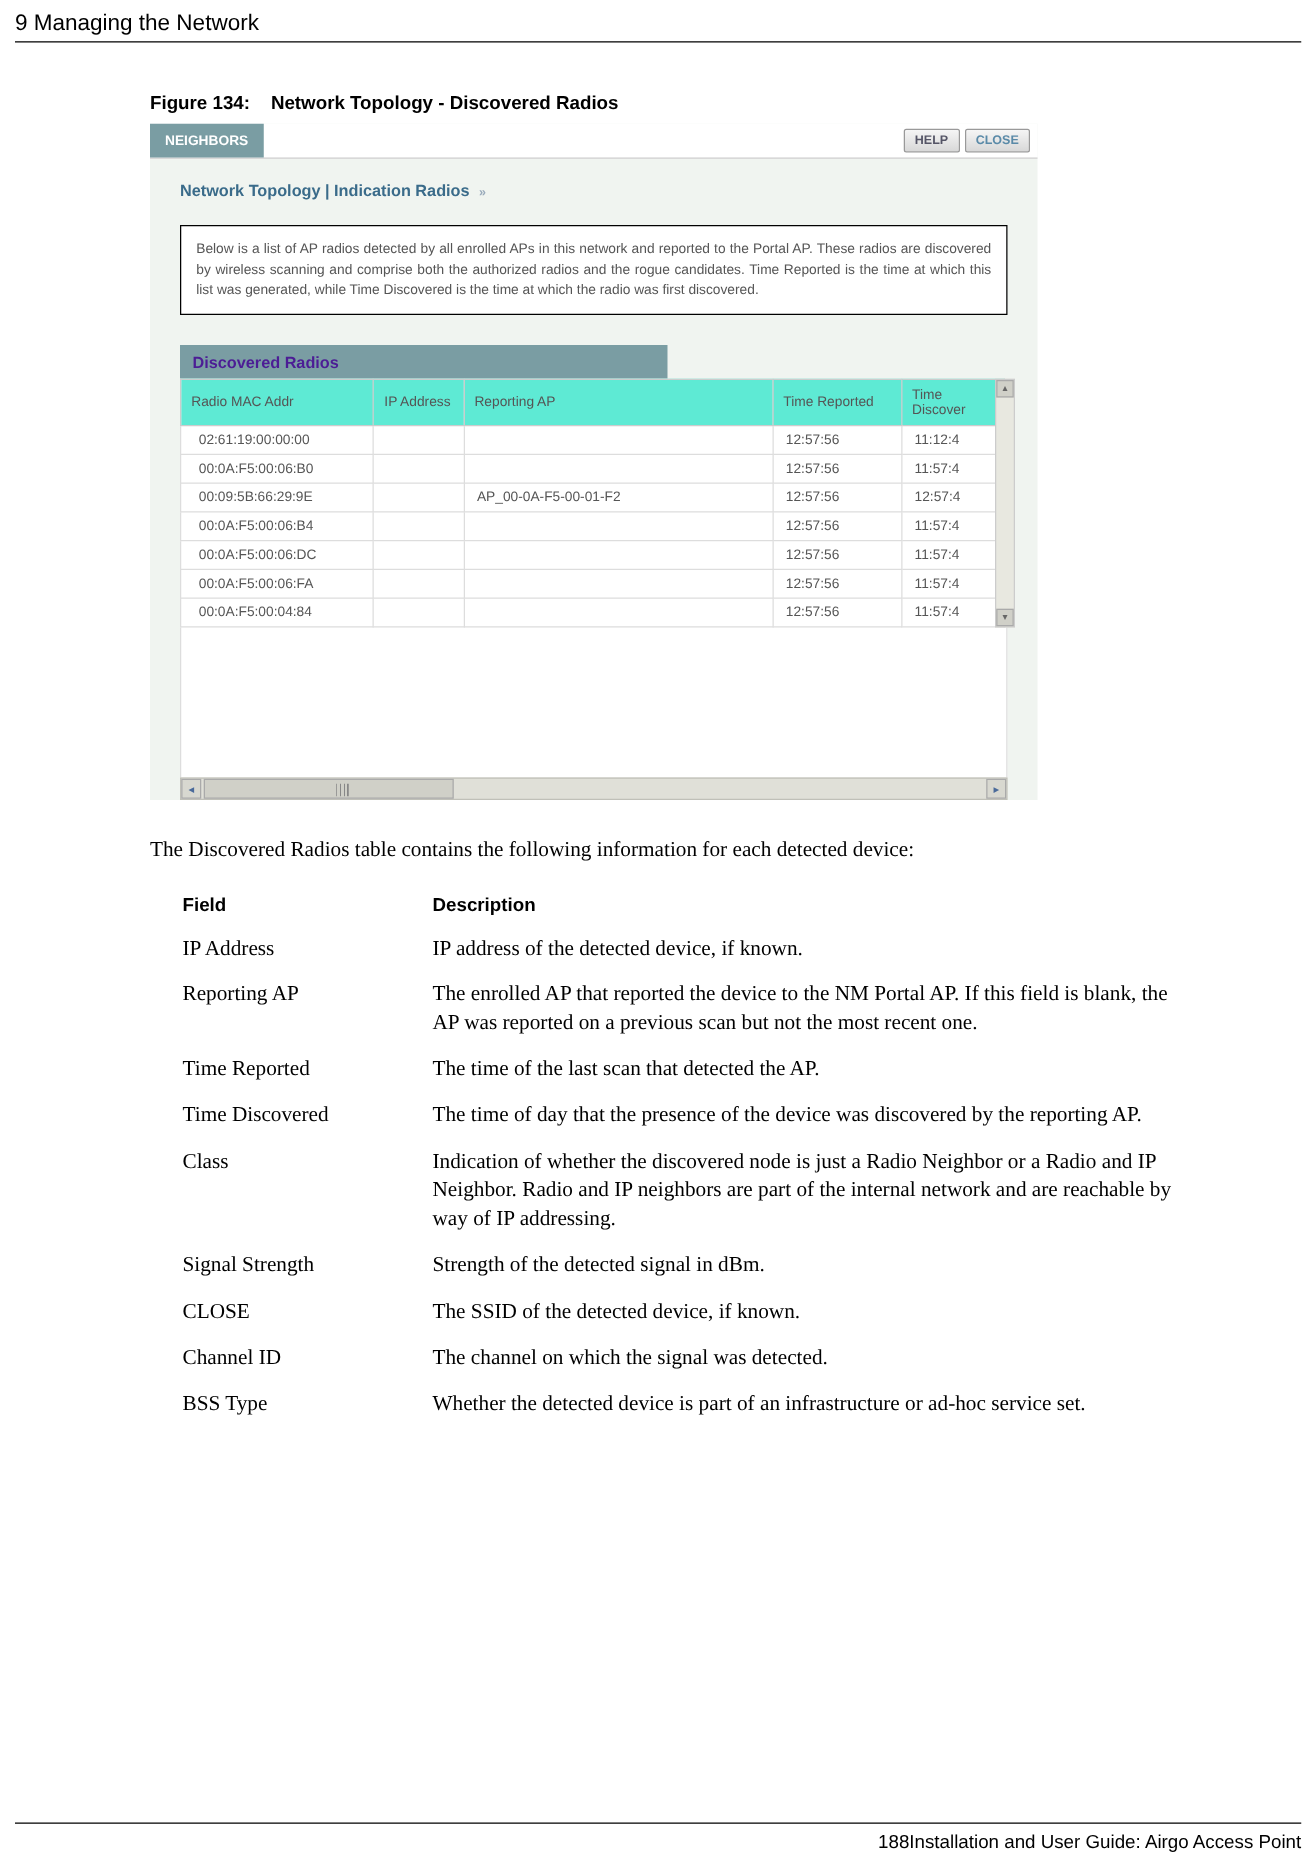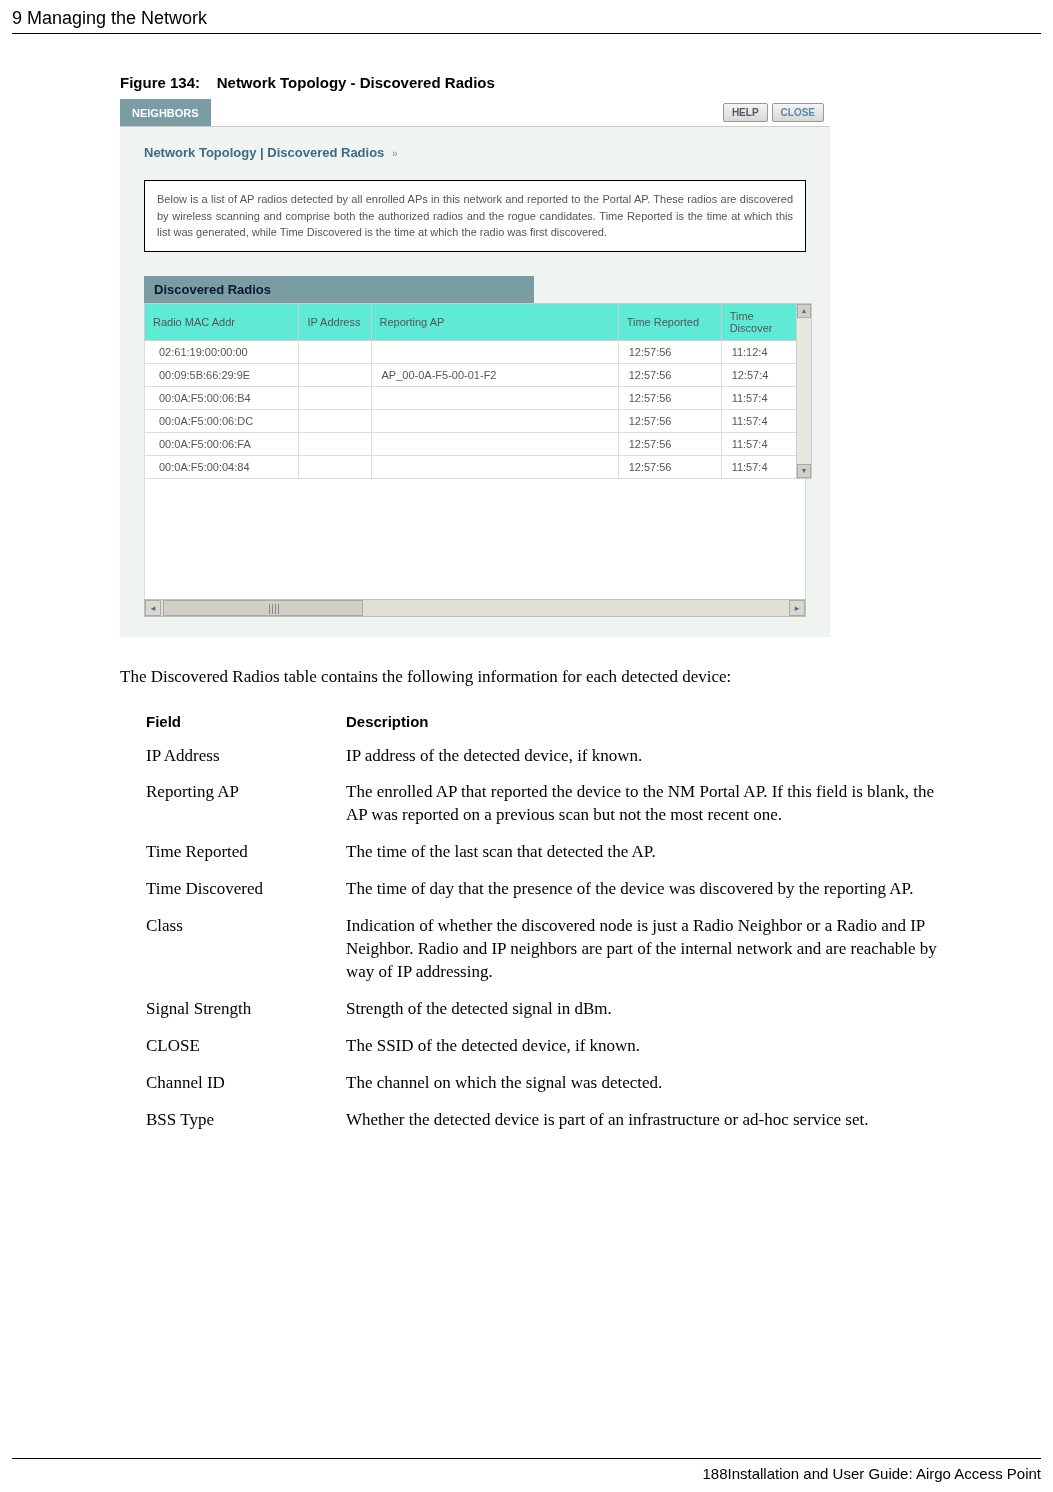--- a/index.html
+++ b/index.html
@@ -34,21 +34,20 @@
       font-weight: bold;
       font-size: 15px;
       margin-left: 120px;
       margin-bottom: 8px;
     }
     .screenshot-container {
       width: 710px;
       margin-left: 120px;
       margin-bottom: 30px;
       background: #f0f4f0;
-      padding-bottom: 20px;
     }
     .app-topbar {
       display: flex;
       align-items: center;
       height: 28px;
       background: #fff;
       border-bottom: 1px solid #ccc;
     }
     .tab-active {
       background: #7a9da3;
@@ -99,21 +98,21 @@
     .info-text {
       font-family: Verdana, sans-serif;
       font-size: 11px;
       color: #555;
       line-height: 1.5;
       text-align: justify;
     }
     .section-header {
       margin: 24px 24px 0;
       background: #7a9da3;
-      color: #0f172a;
+      color: #4c1d95;
       font-weight: bold;
       font-size: 13px;
       padding: 6px 10px;
       width: 390px;
     }
     .data-table-wrapper {
       margin: 0 24px;
       position: relative;
     }
     .data-table {
@@ -273,21 +272,21 @@
 <div class="screenshot-container">
   <div class="app-topbar">
     <div class="tab-active">NEIGHBORS</div>
     <div class="topbar-buttons">
       <button class="top-btn">HELP</button>
       <button class="top-btn close-btn">CLOSE</button>
     </div>
   </div>
 
   <div class="breadcrumb">
-    <span>Network Topology | Discovered Radios</span>
+    <span>Network Topology | Indication Radios</span>
     <span class="breadcrumb-arrow">»</span>
   </div>
 
   <div class="info-box">
     <p class="info-text">Below is a list of AP radios detected by all enrolled APs in this network and reported to the Portal AP. These radios are discovered by wireless scanning and comprise both the authorized radios and the rogue candidates. Time Reported is the time at which this list was generated, while Time Discovered is the time at which the radio was first discovered.</p>
   </div>
 
   <div class="section-header">Discovered Radios</div>
 
   <div class="data-table-wrapper">
@@ -303,20 +302,27 @@
       </thead>
       <tbody id="radios-body">
           <tr>
             <td>02:61:19:00:00:00</td>
             <td></td>
             <td></td>
             <td>12:57:56</td>
             <td>11:12:4</td>
           </tr>
           <tr>
+            <td>00:0A:F5:00:06:B0</td>
+            <td></td>
+            <td></td>
+            <td>12:57:56</td>
+            <td>11:57:4</td>
+          </tr>
+          <tr>
             <td>00:09:5B:66:29:9E</td>
             <td></td>
             <td>AP_00-0A-F5-00-01-F2</td>
             <td>12:57:56</td>
             <td>12:57:4</td>
           </tr>
           <tr>
             <td>00:0A:F5:00:06:B4</td>
             <td></td>
             <td></td>

